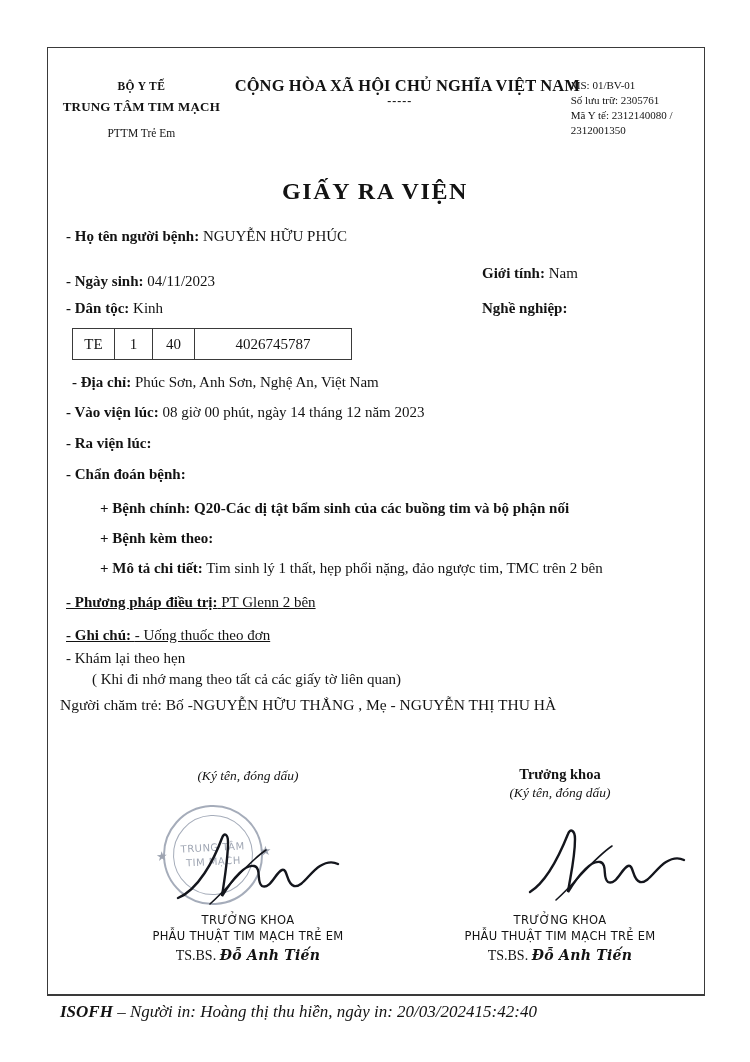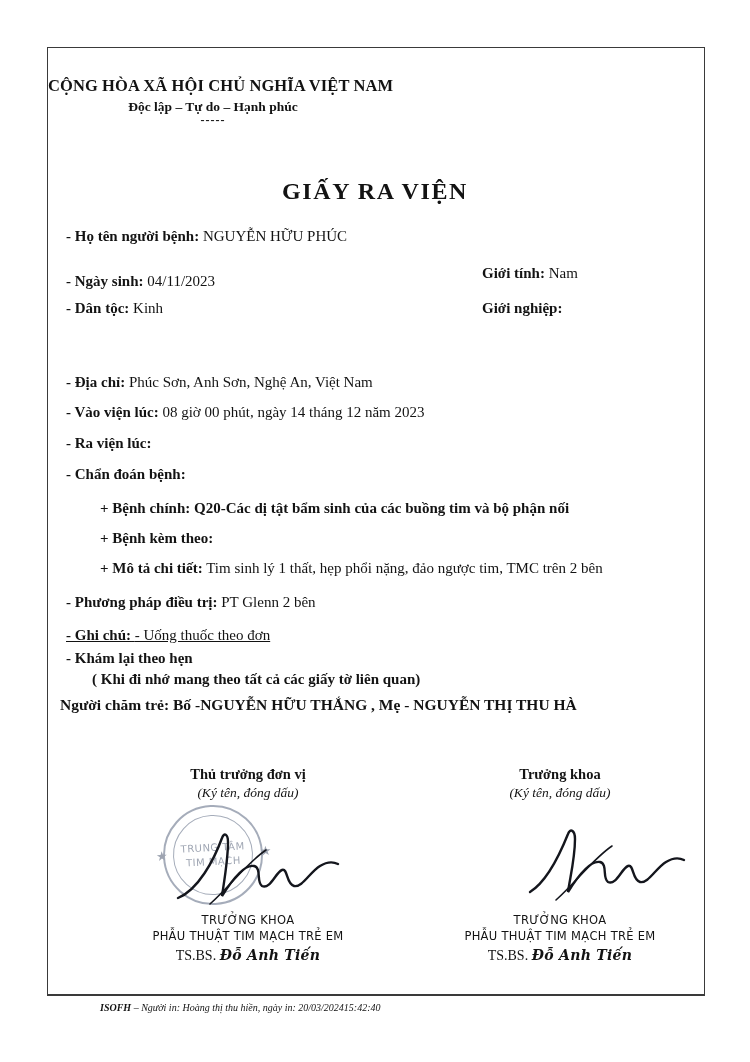--- a/index.html
+++ b/index.html
@@ -117,21 +117,20 @@
   }
   .indent-row {
     position: absolute;
     font-size: 15px;
     white-space: nowrap;
   }
   .plain-row {
     position: absolute;
     font-size: 15px;
     white-space: nowrap;
-    font-weight: bold;
   }
 
   
   .bhyt-wrap {
     position: absolute;
     left: 66px;
     top: 328px;
     display: flex;
     align-items: center;
   }
@@ -249,37 +248,46 @@
   .stamp-text { position: relative; text-align: center; }
   .scribble { position: absolute; pointer-events: none; }
   .scribble-left { left: 170px; top: 820px; }
   .scribble-right { left: 520px; top: 820px; }
 
   
   .doc-footer {
     position: absolute;
     left: 60px;
     top: 1002px;
-    font-size: 10px;
+    font-size: 17px;
     font-style: italic;
-    margin-left: 40px;
   }
   .doc-footer b { font-weight: bold; font-style: italic; }
 </style>
 </head>
 <body>
 
 <div class="page-frame"></div>
 <div class="footer-rule"></div>
 
 <div class="header">
+  <div class="org-block">
+    <div class="org-ministry">BỘ Y TẾ</div>
+    <div class="org-center">TRUNG TÂM TIM MẠCH</div>
+    <div class="org-dept">PTTM Trẻ Em</div>
+  </div>
   <div class="nation-block">
     <div class="nation-title">CỘNG HÒA XÃ HỘI CHỦ NGHĨA VIỆT NAM</div>
-    <div class="nation-motto">Độc lập – Tự do – Hạnh phúc</div>
     <div class="nation-dash">-----</div>
+  </div>
+  <div class="meta-block">
+    <div>MS: 01/BV-01</div>
+    <div>Số lưu trữ: 2305761</div>
+    <div>Mã Y tế: 2312140080 /</div>
+    <div>2312001350</div>
   </div>
 </div>
 
 <div class="doc-title">GIẤY RA VIỆN</div>
 
 <div class="field-row" style="left:66px; top:228px;">
   <b>- Họ tên người bệnh:</b>
   <span>NGUYỄN HỮU PHÚC</span>
 </div>
 
@@ -290,28 +298,34 @@
 <div class="col-right" style="left:482px; top:265px;font-family:Liberation Serif, serif;">
   <b>Giới tính:</b>
   <span>Nam</span>
 </div>
 
 <div class="field-row" style="left:66px; top:300px;">
   <b>- Dân tộc:</b>
   <span>Kinh</span>
 </div>
 <div class="col-right" style="left:482px; top:300px;">
-  <b>Giới nghiệp:</b>
+  <b>Nghề nghiệp:</b>
   <span></span>
 </div>
 
 <div class="bhyt-wrap">
-</div>
-
-<div class="field-row" style="left:66px; top:374px;">
+  <div class="bhyt-boxes">
+    <div class="bhyt-cell bc-1">TE</div>
+    <div class="bhyt-cell bc-2">1</div>
+    <div class="bhyt-cell bc-3">40</div>
+    <div class="bhyt-cell bc-4">4026745787</div>
+  </div>
+</div>
+
+<div class="field-row" style="left:72px; top:374px;">
   <b>- Địa chỉ:</b>
   <span>Phúc Sơn, Anh Sơn, Nghệ An, Việt Nam</span>
 </div>
 
 <div class="field-row" style="left:66px; top:404px;">
   <b>- Vào viện lúc:</b>
   <span>08 giờ 00 phút, ngày 14 tháng 12 năm 2023</span>
 </div>
 
 <div class="field-row" style="left:66px; top:435px;">
@@ -331,35 +345,34 @@
 <div class="indent-row" style="left:100px; top:530px;">
   <b>+ Bệnh kèm theo:</b>
   <span></span>
 </div>
 
 <div class="indent-row" style="left:100px; top:560px;">
   <b>+ Mô tả chi tiết:</b>
   <span>Tim sinh lý 1 thất, hẹp phổi nặng, đảo ngược tim, TMC trên 2 bên</span>
 </div>
 
-<div class="field-row" style="left:66px; top:594px;">
+<div class="field-row" style="left:66px; top:594px;text-decoration:underline;">
   <b>- Phương pháp điều trị:</b>
   <span>PT Glenn 2 bên</span>
 </div>
 
 <div class="field-row" style="left:66px; top:627px;text-decoration:underline;">
   <b>- Ghi chú:</b>
   <span>- Uống thuốc theo đơn</span>
 </div>
 <div class="plain-row" style="left:66px; top:650px;">-        Khám lại theo hẹn</div>
 <div class="plain-row" style="left:60px; top:671px;margin-left:32px;">( Khi đi nhớ mang theo tất cả các giấy tờ liên quan)</div>
 <div class="plain-row" style="left:60px; top:696px; font-size:15.5px;">Người chăm trẻ: Bố -NGUYỄN HỮU THẮNG , Mẹ - NGUYỄN THỊ THU HÀ</div>
 
 <div class="sig-left">
-  <div class="sig-head">Thủ trưởng đơn vị</div>
   <div class="sig-sub">(Ký tên, đóng dấu)</div>
 </div>
 
 <div class="sig-right">
   <div class="sig-head">Trưởng khoa</div>
   <div class="sig-sub">(Ký tên, đóng dấu)</div>
 </div>
 
 <div class="stamp">
   <div class="stamp-inner"></div>

